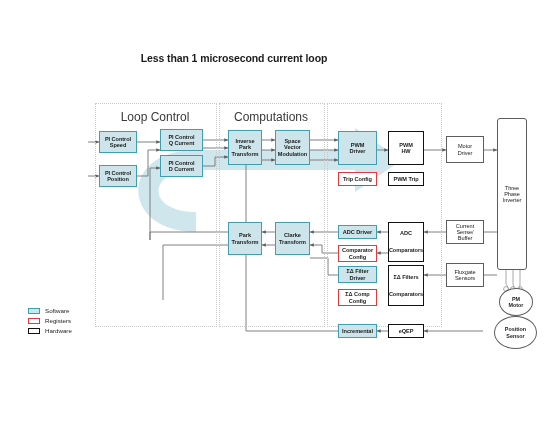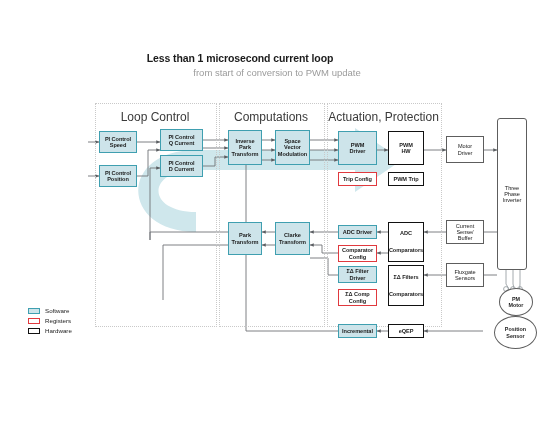--- a/index.html
+++ b/index.html
@@ -7,21 +7,21 @@
     width:554px;height:427px;overflow:hidden;
     background:#ffffff;
     font-family:"Liberation Sans", sans-serif;
     -webkit-font-smoothing:antialiased;
   }
   #stage{position:relative;width:554px;height:427px;}
 
   
   .title{
     position:absolute;left:0;top:52px;width:468px;text-align:center;
-    font-size:10.5px;font-weight:bold;color:#1b1b1b;letter-spacing:-0.1px;padding-left:6px;
+    font-size:10.5px;font-weight:bold;color:#1b1b1b;letter-spacing:-0.1px;
   }
   .subtitle{
     position:absolute;left:0;top:67px;width:554px;text-align:center;
     font-size:9.5px;color:#9b9b9b;
   }
 
   
   .panel{
     position:absolute;border:1px dotted #c9c9c9;background:transparent;
   }
@@ -66,21 +66,20 @@
   .lg-reg{width:12px;height:6px;background:#fff;border:1.3px solid #e0393e;box-sizing:border-box;}
   .lg-hw{width:12px;height:6px;background:#fff;border:1.6px solid #111;box-sizing:border-box;}
   .lg-lbl{font-size:6.2px;color:#1c1c1c;margin-left:5px;white-space:nowrap;}
 </style>
 </head>
 <body>
 
 <div id="stage">
 
   <div class="title">Less than 1 microsecond current loop</div>
-  <div class="subtitle">from start of conversion to PWM update</div>
 
   <svg id="loopArrow" viewBox="0 0 554 427">
     <path d="M 196,232
              C 120,232 118,150 196,150
              L 355,150
              L 355,128
              L 402,160
              L 355,192
              L 355,170
              L 196,170
@@ -168,21 +167,20 @@
     </g>
   </svg>
 
   <div class="panel" style="left:95px;top:103px;width:120px;height:222px;"></div>
   <div class="panel-title" style="left:95px;top:110px;width:120px;">Loop Control</div>
 
   <div class="panel" style="left:219px;top:103px;width:104px;height:222px;"></div>
   <div class="panel-title" style="left:219px;top:110px;width:104px;">Computations</div>
 
   <div class="panel" style="left:327px;top:103px;width:113px;height:222px;"></div>
-  <div class="panel-title" style="left:327px;top:110px;width:113px;">Actuation, Protection</div>
 
   <div class="blk sw" style="left:99px;top:131px;width:38px;height:22px;">
     <div>
       <span>PI Control</span><br>
       <span>Speed</span>
     </div>
   </div>
 
   <div class="blk sw" style="left:99px;top:165px;width:38px;height:22px;">
     <div>

